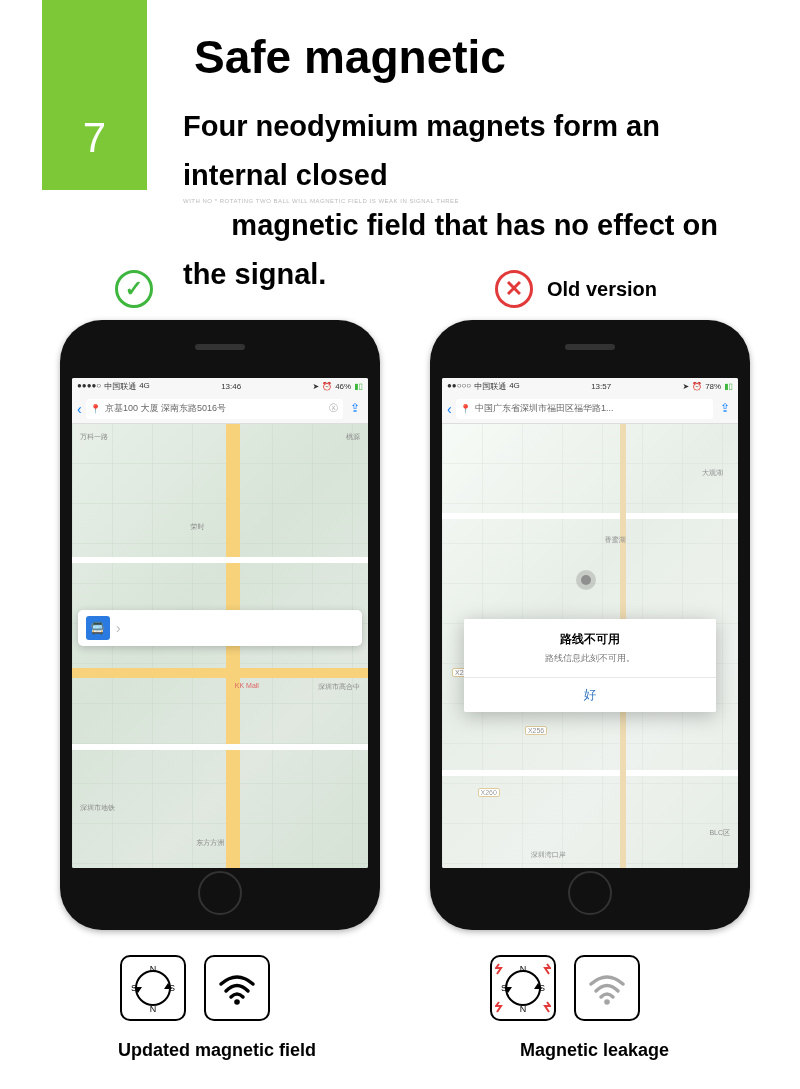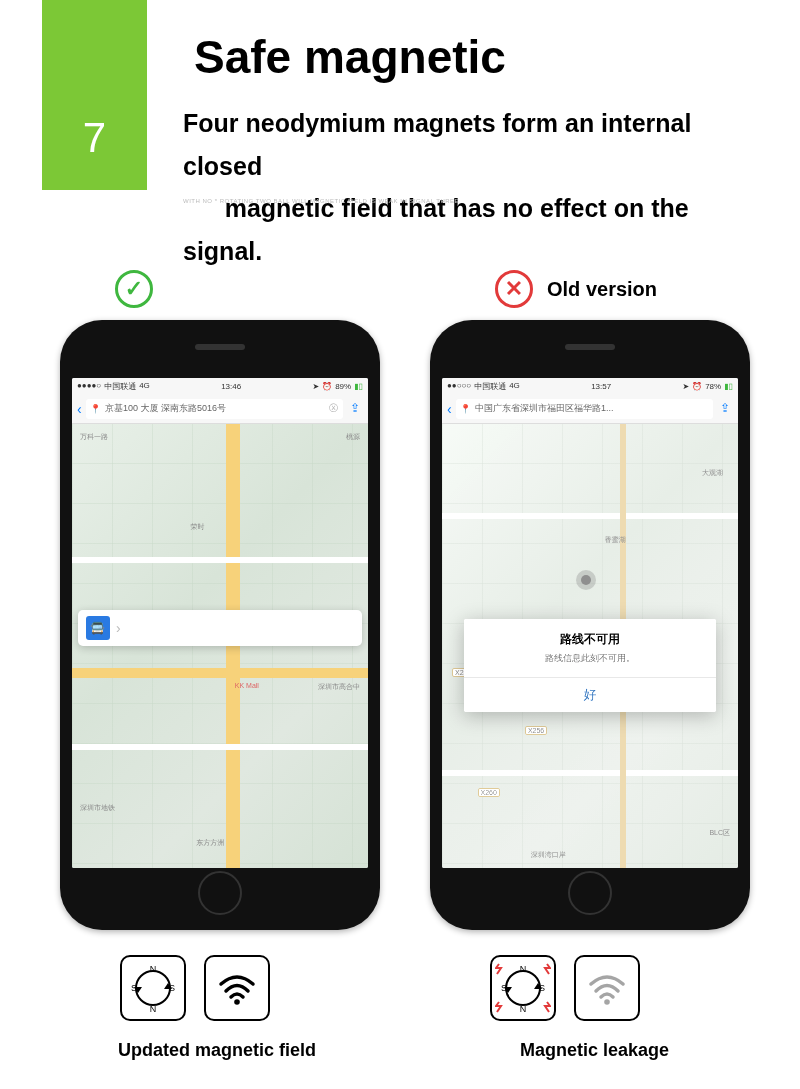--- a/index.html
+++ b/index.html
@@ -36,21 +36,21 @@
     top: 30px;
     font-size: 46px;
     font-weight: 700;
     margin-left: 11px;
   }
   .subheading {
     position: absolute;
     left: 183px;
     top: 102px;
     right: 40px;
-    font-size: 25px;
+    font-size: 29px;
     font-weight: 600;
     line-height: 1.7;
   }
   .fineprint {
     position: absolute;
     left: 183px;
     top: 198px;
     font-size: 6px;
     color: #bbb;
     letter-spacing: 0.5px;
@@ -261,21 +261,21 @@
     <div class="statusbar">
       <div class="status-left">
         <span>●●●●○</span>
         <span>中国联通</span>
         <span>4G</span>
       </div>
       <span>13:46</span>
       <div class="status-right">
         <span>➤</span>
         <span>⏰</span>
-        <span>89%</span>
+        <span>46%</span>
         <span class="batt">▮▯</span>
       </div>
     </div>
     <div class="searchbar">
       <span class="back">‹</span>
       <div class="search-input">
         <span>📍</span>
         <span>京基100 大厦  深南东路5016号</span>
         <span style="margin-left:auto;color:#aaa;">ⓧ</span>
       </div>

